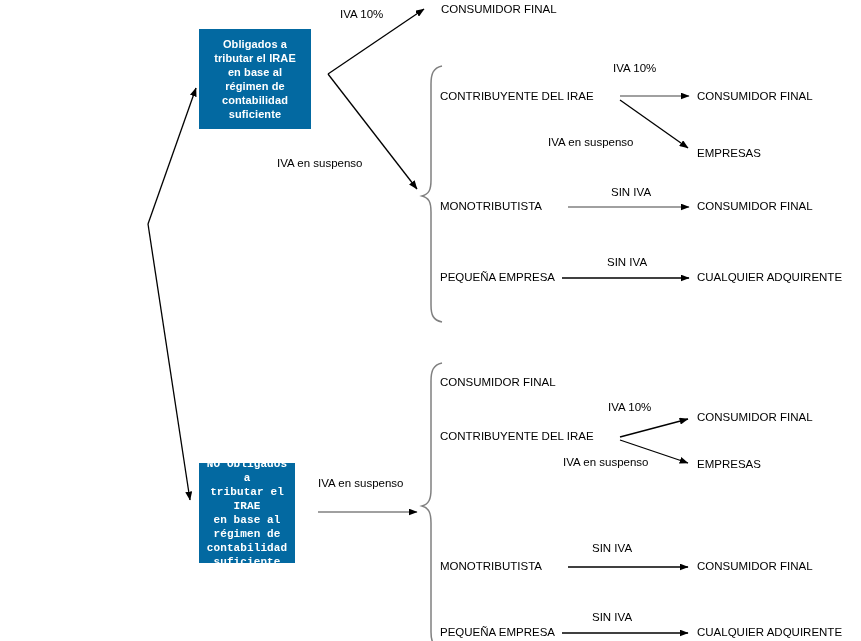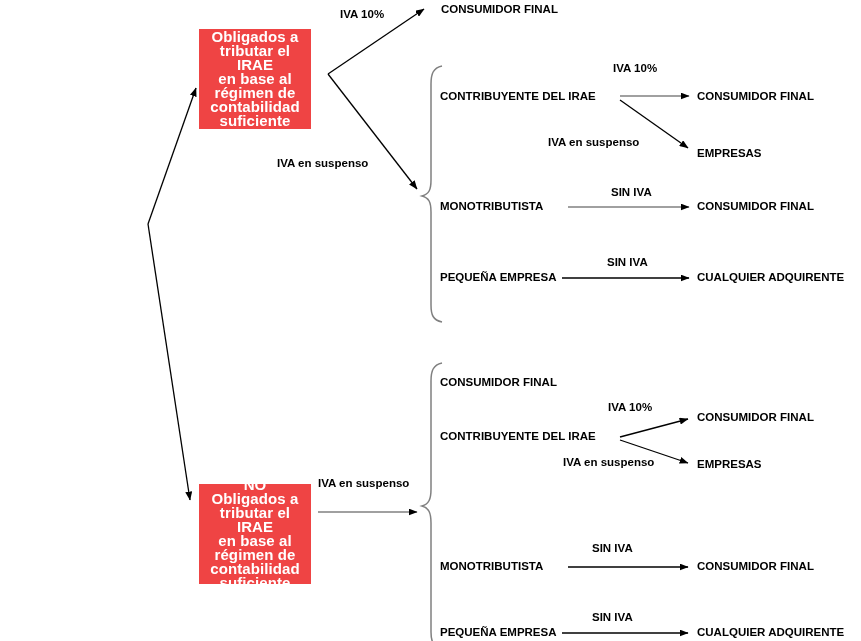--- a/index.html
+++ b/index.html
@@ -21,41 +21,41 @@
     position: absolute;
     left: 0;
     top: 0;
     width: 861px;
     height: 641px;
     pointer-events: none;
   }
   .node {
     position: absolute;
     box-sizing: border-box;
-    background: #ef4444;
+    background: #0369a1;
     color: #ffffff;
     font-weight: bold;
-    font-size: 15px;
+    font-size: 11px;
     line-height: 14px;
     text-align: center;
     display: flex;
     align-items: center;
     justify-content: center;
     padding: 4px 6px;
     letter-spacing: 0.1px;
   }
   .lbl {
     position: absolute;
     color: #000000;
     font-size: 11.5px;
     line-height: 13px;
     white-space: nowrap;
   }
   .lbl.bold {
-    font-weight: bold;
+    font-weight: normal;
   }
 </style>
 </head>
 <body>
 
 <div id="canvas">
 
   <svg id="wires" viewBox="0 0 861 641" xmlns="http://www.w3.org/2000/svg">
     <defs>
       <marker id="ah" markerWidth="9" markerHeight="7" refX="8.4" refY="3.5" orient="auto" markerUnits="userSpaceOnUse">
@@ -141,21 +141,21 @@
     <div>
       <div>Obligados a</div>
       <div>tributar el IRAE</div>
       <div>en base al</div>
       <div>régimen de</div>
       <div>contabilidad</div>
       <div>suficiente</div>
     </div>
   </div>
 
-  <div class="node" style="left:199px; top:484px; width:112px; height:100px;">
+  <div class="node" style="left:199px; top:463px; width:96px; height:100px;font-family:Liberation Mono, monospace;">
     <div>
       <div>NO Obligados a</div>
       <div>tributar el IRAE</div>
       <div>en base al</div>
       <div>régimen de</div>
       <div>contabilidad</div>
       <div>suficiente</div>
     </div>
   </div>
 

